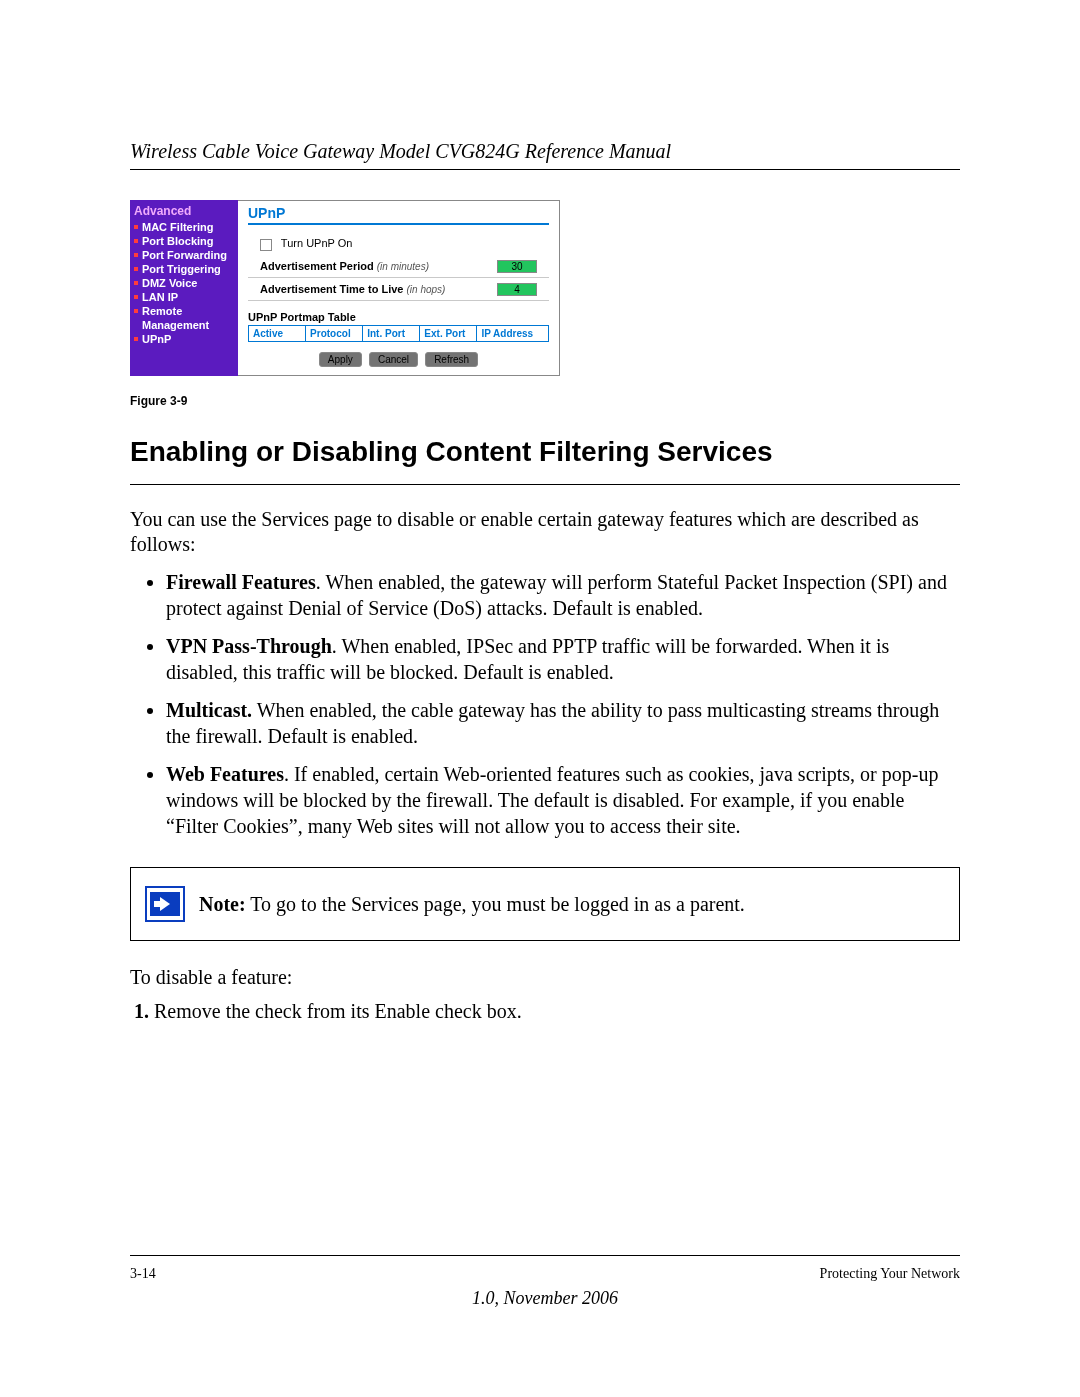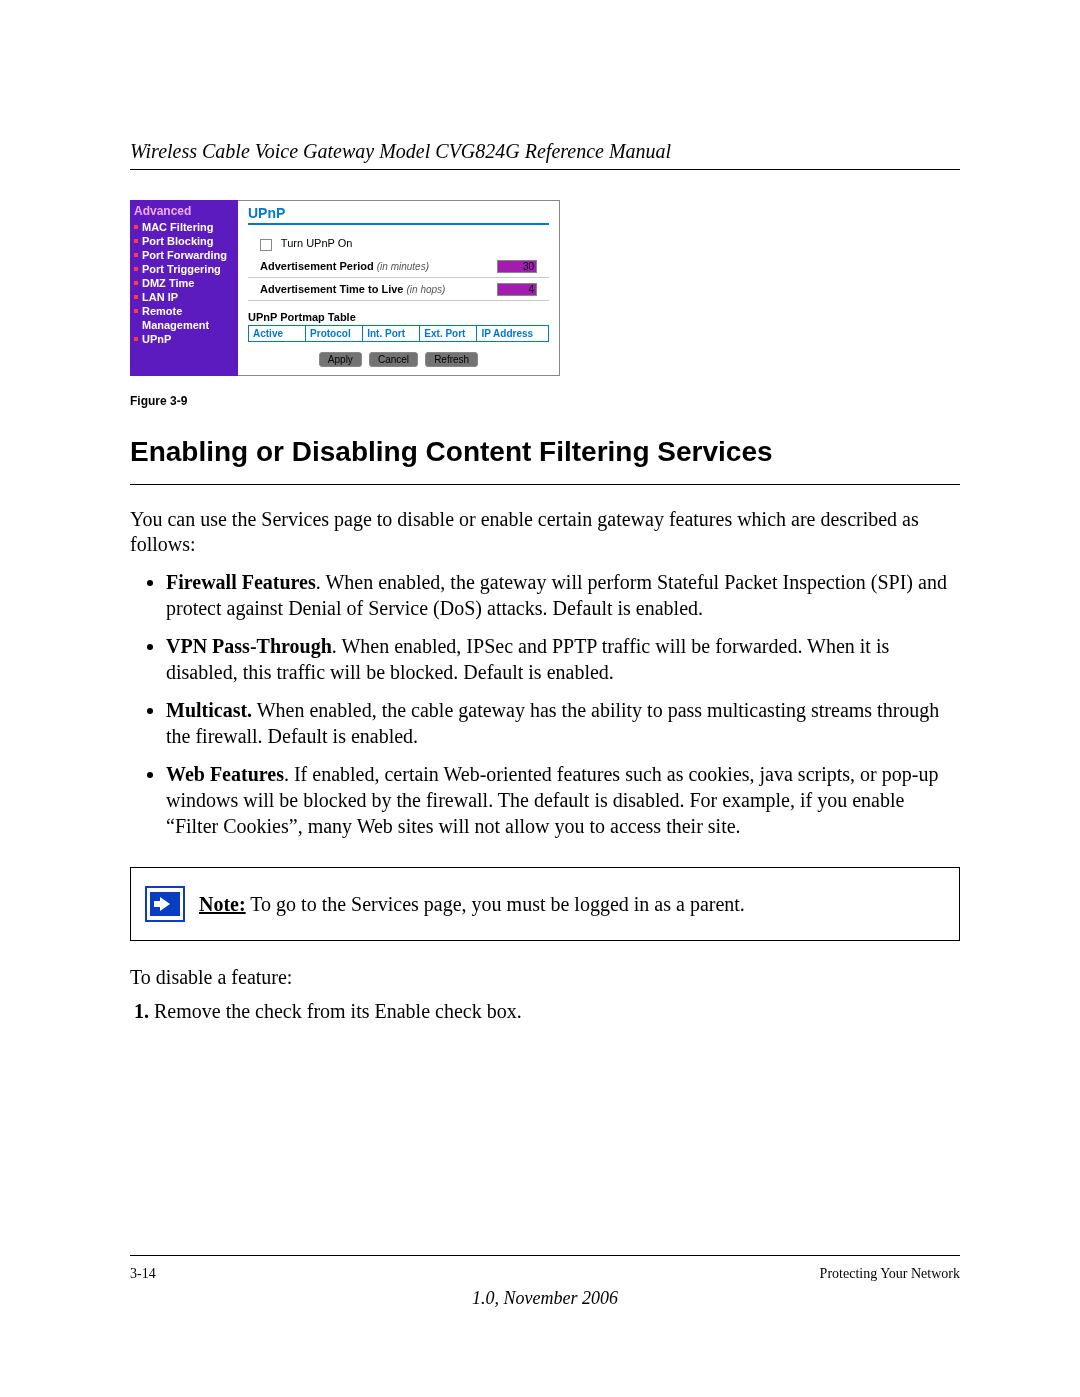--- a/index.html
+++ b/index.html
@@ -95,22 +95,22 @@
     display: inline-block;
     margin-right: 6px;
     vertical-align: middle;
     background: #fff;
   }
   .numbox {
     width: 34px;
     border: 1px solid #888;
     font-size: 10px;
     padding: 0 2px;
-    text-align: right;
-    background: #a21caf;
+    text-align: center;
+    background: #22c55e;
   }
   .italhint { font-style: normal; color: #000; }
   .italhint .unit { font-style: italic; color: #555; font-size: 10px; }
   .portmap-label { font-weight: bold; margin-top: 10px; }
   .portmap {
     display: flex;
     border: 1px solid #0078d4;
     margin-top: 2px;
   }
   .portmap > div {
@@ -196,21 +196,21 @@
     position: relative;
   }
   .arrow-wrap::before {
     content: "";
     position: absolute;
     left: 4px; top: 9px;
     width: 10px; height: 6px;
     background: #fff;
   }
   .note-text { font-size: 20px; }
-  .note-text .b { font-weight: bold; text-decoration: underline; }
+  .note-text .b { font-weight: bold; }
 
   ol.steps {
     font-size: 20px;
     padding-left: 24px;
     margin: 10px 0 0 0;
   }
   ol.steps li { margin: 6px 0; }
   ol.steps li::marker { font-weight: bold; }
 
   .footer {
@@ -239,21 +239,21 @@
   <div class="doc-title">Wireless Cable Voice Gateway Model CVG824G Reference Manual</div>
   <hr class="rule">
 
   <div class="figure">
     <div class="sidebar">
       <div class="heading">Advanced</div>
       <div class="item">MAC Filtering</div>
       <div class="item">Port Blocking</div>
       <div class="item">Port Forwarding</div>
       <div class="item">Port Triggering</div>
-      <div class="item">DMZ Time</div>
+      <div class="item">DMZ Voice</div>
       <div class="item">LAN IP</div>
       <div class="item">Remote Management</div>
       <div class="item">UPnP</div>
     </div>
     <div class="content-pane">
       <div class="pane-title">UPnP</div>
       <hr class="hr-blue">
       <div class="row nb">
         <span>
           <span class="cb"></span>

